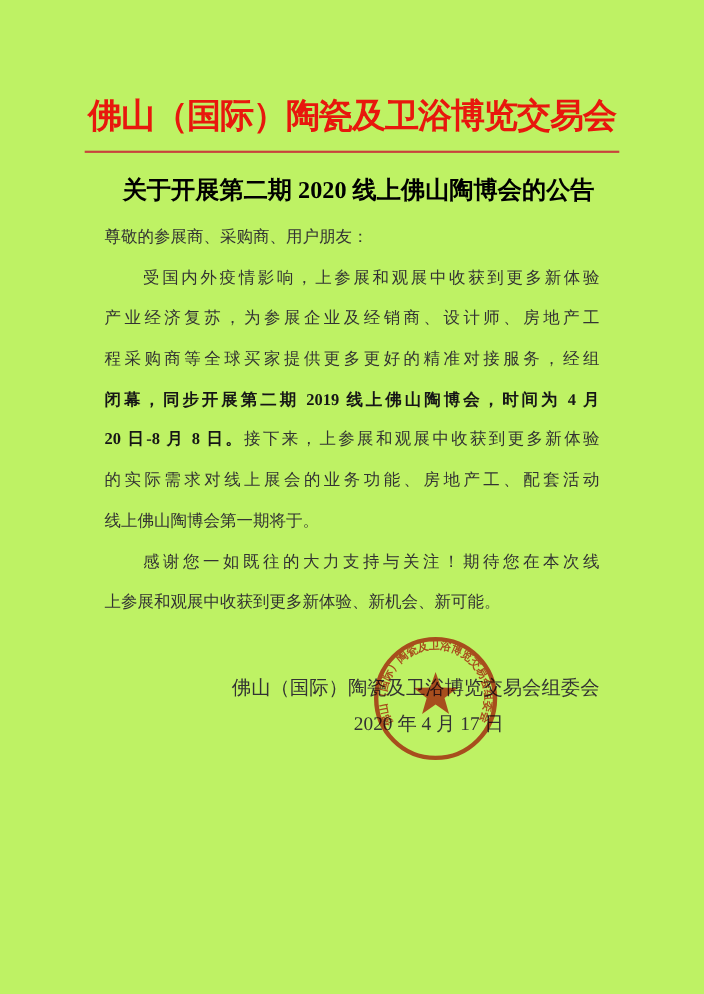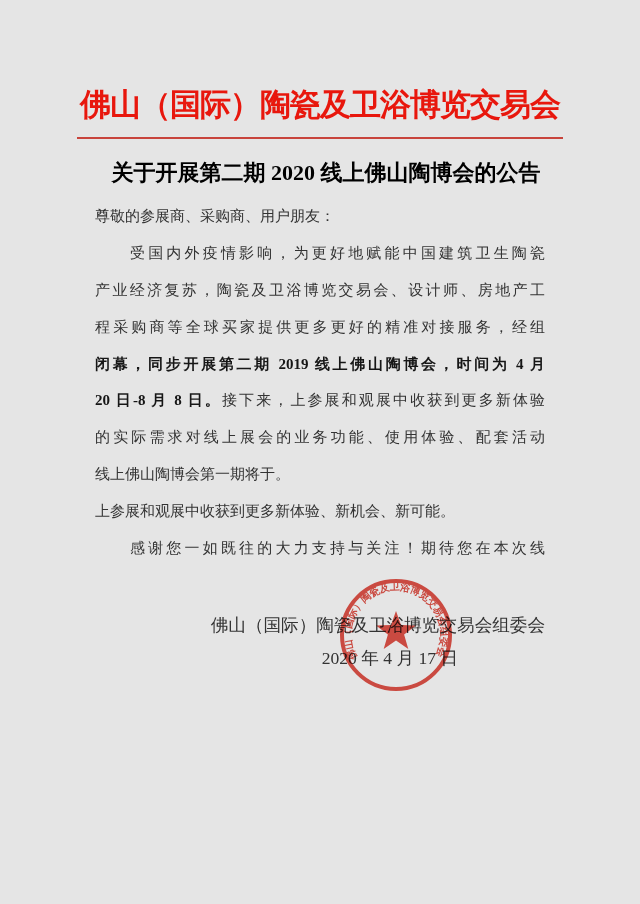--- a/index.html
+++ b/index.html
@@ -2,21 +2,21 @@
 <html><head>
 <meta charset="utf-8">
 <style>
   html, body { margin: 0; padding: 0; background: #ffffff; }
   body {
     width: 640px; height: 904px;
     font-family: "Liberation Serif", "DejaVu Serif", serif;
     position: relative; overflow: hidden;
   }
   .page {
-    position: absolute; inset: 0; background: #e5e5e5;
+    position: absolute; inset: 0; background: #bef264;
   }
   
   .banner-title {
     position: absolute; top: 84px; left: 0; right: 0;
     text-align: center;
     font-size: 31px; font-weight: 700; letter-spacing: -1px;
     color: #e8170d;
     line-height: 42px;
     white-space: nowrap;
   }
@@ -67,29 +67,29 @@
 <div class="page">
 
   <div class="banner-title">佛山（国际）陶瓷及卫浴博览交易会</div>
 
   <div class="title-rule"></div>
 
   <div class="doc-title">关于开展第二期 2020 线上佛山陶博会的公告</div>
 
   <div class="body-block" id="body-lines">
       <div class="body-line end"><span>尊敬的参展商、采购商、用户朋友：</span></div>
-      <div class="body-line indent"><span>受国内外疫情影响，为更好地赋能中国建筑卫生陶瓷</span></div>
-      <div class="body-line"><span>产业经济复苏，陶瓷及卫浴博览交易会、设计师、房地产工</span></div>
+      <div class="body-line indent"><span>受国内外疫情影响，上参展和观展中收获到更多新体验</span></div>
+      <div class="body-line"><span>产业经济复苏，为参展企业及经销商、设计师、房地产工</span></div>
       <div class="body-line"><span>程采购商等全球买家提供更多更好的精准对接服务，经组</span></div>
       <div class="body-line"><span class="bold">闭幕，同步开展第二期 2019 线上佛山陶博会，时间为 4 月</span></div>
       <div class="body-line"><span class="bold">20 日-8 月 8 日。</span><span>接下来，上参展和观展中收获到更多新体验</span></div>
-      <div class="body-line"><span>的实际需求对线上展会的业务功能、使用体验、配套活动</span></div>
+      <div class="body-line"><span>的实际需求对线上展会的业务功能、房地产工、配套活动</span></div>
       <div class="body-line end"><span>线上佛山陶博会第一期将于。</span></div>
+      <div class="body-line indent"><span>感谢您一如既往的大力支持与关注！期待您在本次线</span></div>
       <div class="body-line end"><span>上参展和观展中收获到更多新体验、新机会、新可能。</span></div>
-      <div class="body-line indent"><span>感谢您一如既往的大力支持与关注！期待您在本次线</span></div>
     </div>
 
   <div class="sig-block">
     <div class="sig-org">佛山（国际）陶瓷及卫浴博览交易会组委会</div>
     <div class="sig-date">2020 年 4 月 17 日</div>
   </div>
 
   <div class="stamp">
     <svg viewBox="0 0 130 130" xmlns="http://www.w3.org/2000/svg">
       <circle cx="65" cy="65" r="54" fill="none" stroke="#dd382c" stroke-width="4"></circle>

